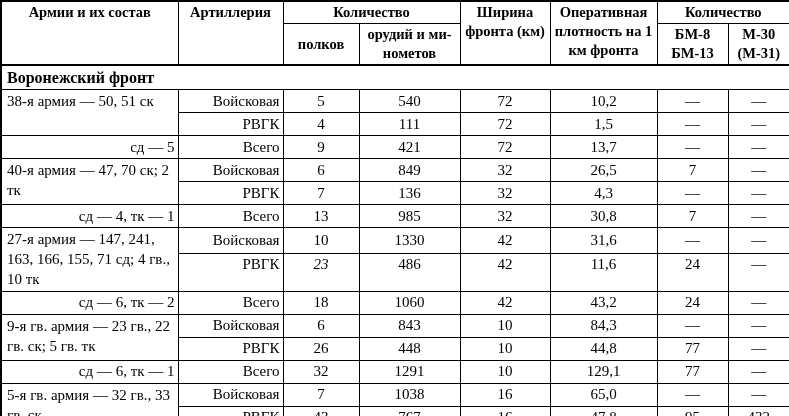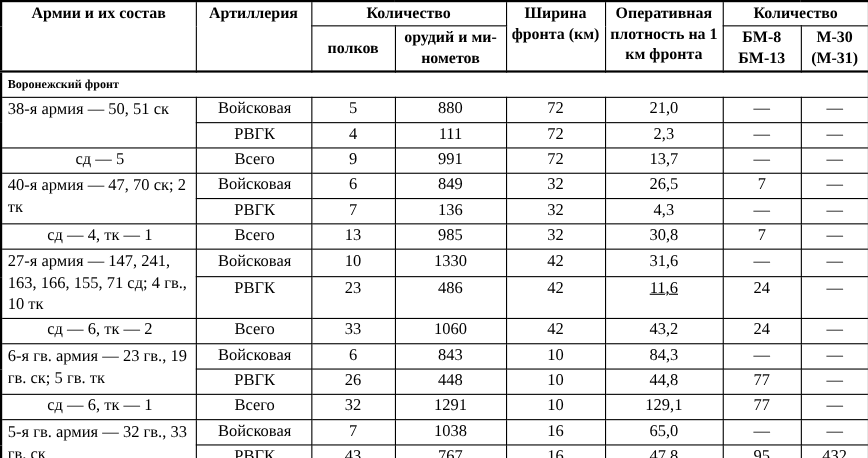--- a/index.html
+++ b/index.html
@@ -35,30 +35,30 @@
   tbody td {
     font-size: 15px;
     line-height: 1.32;
     vertical-align: middle;
     padding: 1px 3px 1px 5px;
   }
   tbody tr { height: 23px; }
   tbody tr.tall { height: 34px; }
   tr.section td {
     font-weight: bold;
-    font-size: 11px;
+    font-size: 16px;
     text-align: left;
   }
   td.army {
     vertical-align: top;
     text-align: left;
     padding-top: 2px;
     margin-top: 48px;
   }
-  td.label { text-align: center; }
+  td.label { text-align: right; }
   td.num { text-align: center; padding: 1px 2px; }
 </style>
 </head>
 <body>
 
 <table class="artillery">
   <colgroup>
     <col style="width:177px">
     <col style="width:105px">
     <col style="width:76px">
@@ -86,40 +86,40 @@
   </thead>
   <tbody>
     <tr class="section">
       <td colspan="8">Воронежский фронт</td>
     </tr>
 
     <tr>
       <td rowspan="2" class="army">38-я армия — 50, 51 ск</td>
       <td class="label">Войсковая</td>
       <td class="num">5</td>
-      <td class="num">880</td>
+      <td class="num">540</td>
       <td class="num">72</td>
-      <td class="num">21,0</td>
+      <td class="num">10,2</td>
       <td class="num">—</td>
       <td class="num">—</td>
     </tr>
     <tr>
       <td class="label">РВГК</td>
       <td class="num">4</td>
       <td class="num">111</td>
       <td class="num">72</td>
-      <td class="num">2,3</td>
+      <td class="num">1,5</td>
       <td class="num">—</td>
       <td class="num">—</td>
     </tr>
     <tr>
       <td class="label">сд — 5</td>
       <td class="label">Всего</td>
       <td class="num">9</td>
-      <td class="num">991</td>
+      <td class="num">421</td>
       <td class="num">72</td>
       <td class="num">13,7</td>
       <td class="num">—</td>
       <td class="num">—</td>
     </tr>
 
     <tr>
       <td rowspan="2" class="army">40-я армия — 47, 70 ск; 2 тк</td>
       <td class="label">Войсковая</td>
       <td class="num">6</td>
@@ -154,40 +154,40 @@
       <td class="label">Войсковая</td>
       <td class="num">10</td>
       <td class="num">1330</td>
       <td class="num">42</td>
       <td class="num">31,6</td>
       <td class="num">—</td>
       <td class="num">—</td>
     </tr>
     <tr class="tall">
       <td class="label" style="vertical-align:top;">РВГК</td>
-      <td class="num" style="vertical-align:top;">23</td>
+      <td class="num" style="vertical-align:top;font-style:italic;">23</td>
       <td class="num" style="vertical-align:top;margin-top:27px;">486</td>
       <td class="num" style="vertical-align:top;">42</td>
-      <td class="num" style="vertical-align:top;text-decoration:underline;">11,6</td>
+      <td class="num" style="vertical-align:top;">11,6</td>
       <td class="num" style="vertical-align:top;">24</td>
       <td class="num" style="vertical-align:top;">—</td>
     </tr>
     <tr>
       <td class="label">сд — 6, тк — 2</td>
       <td class="label">Всего</td>
-      <td class="num">33</td>
+      <td class="num">18</td>
       <td class="num">1060</td>
       <td class="num">42</td>
       <td class="num">43,2</td>
       <td class="num">24</td>
       <td class="num">—</td>
     </tr>
 
     <tr>
-      <td rowspan="2" class="army">6-я гв. армия — 23 гв., 19 гв. ск; 5 гв. тк</td>
+      <td rowspan="2" class="army">9-я гв. армия — 23 гв., 22 гв. ск; 5 гв. тк</td>
       <td class="label">Войсковая</td>
       <td class="num">6</td>
       <td class="num">843</td>
       <td class="num">10</td>
       <td class="num">84,3</td>
       <td class="num">—</td>
       <td class="num">—</td>
     </tr>
     <tr>
       <td class="label">РВГК</td>

